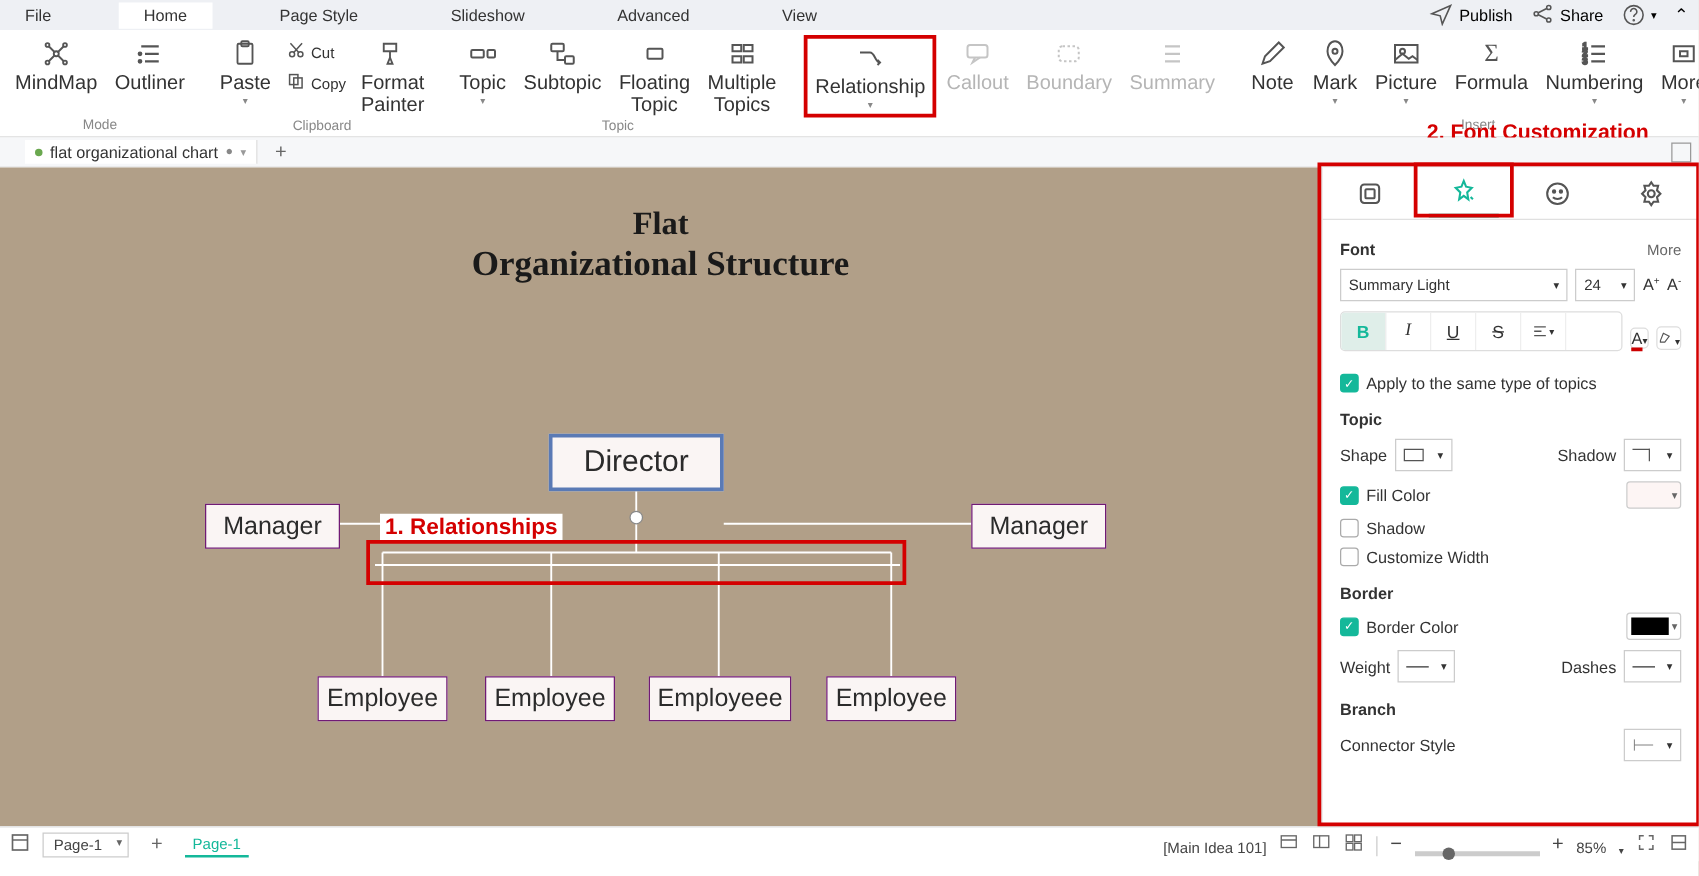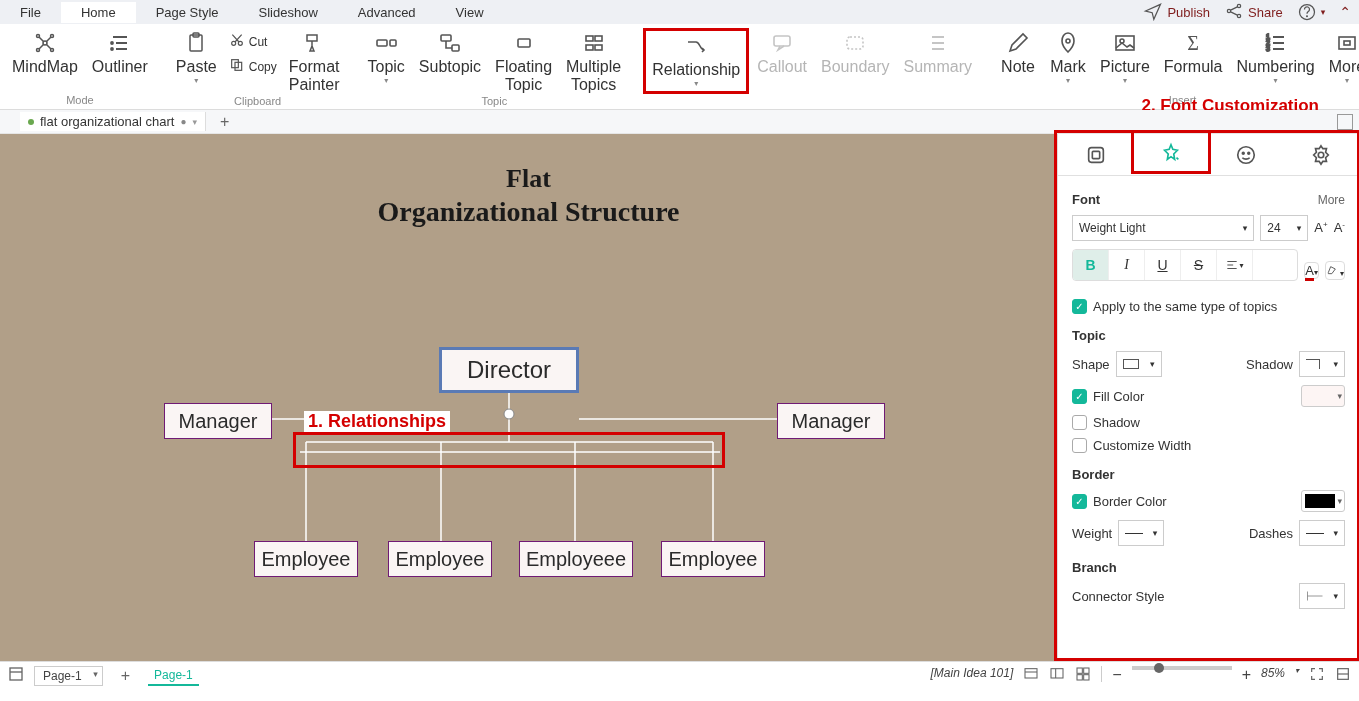--- a/index.html
+++ b/index.html
@@ -1,23 +1,23 @@
 <!DOCTYPE html>
 <html><head>
 <meta charset="utf-8">
 <style>
 * { box-sizing: border-box; margin: 0; padding: 0; font-family: "Segoe UI", Arial, sans-serif; }
 body { width: 1359px; height: 701px; overflow: hidden; background: #fff; font-size: 13px; color: #333; position: relative; }
 
 
-.menubar { height: 24px; background: #eef0f4; display: flex; align-items: center; position: relative; }
+.menubar { height: 24px; background: #eef0f4; display: flex; align-items: center; position: relative; gap: 34px; }
 .menubar .tab { padding: 3px 20px; font-size: 13px; cursor: pointer; color: #333; }
 .menubar .tab.active { background: #fff; }
 .menubar .right { position: absolute; right: 8px; display: flex; gap: 14px; align-items: center; }
-.menubar .right .ritem { display: flex; align-items: center; gap: 4px; font-size: 13px; color: #7f1d1d; }
+.menubar .right .ritem { display: flex; align-items: center; gap: 4px; font-size: 13px; color: #000000; }
 
 
 .ribbon { height: 86px; background: #fff; border-bottom: 1px solid #dcdcdc; display: flex; align-items: flex-start; position: relative; padding-top: 4px; }
 .ribbon-group { height: 82px; display: flex; flex-direction: column; align-items: center; padding: 0 6px; }
 .ribbon-group .items { display: flex; gap: 2px; flex: 1; }
 .ribbon-group .grouplabel { font-size: 11px; color: #888; height: 16px; }
 .sep { width: 1px; height: 68px; background: #e3e3e3; margin: 4px 2px 0; }
 
 .rbtn { display: flex; flex-direction: column; align-items: center; justify-content: flex-start; padding: 2px 6px; min-width: 48px; cursor: pointer; }
 .rbtn .ricon { width: 26px; height: 26px; display: flex; align-items: center; justify-content: center; color: #555; }
@@ -68,21 +68,21 @@
 .swatch .drop { font-size:9px; color:#666; }
 
 .panel-right-annot { position:absolute; top:96px; right:40px; font-size:17px; font-weight:bold; color:#d40000; }
 
 
 .pagefooter { position:absolute; top:661px; left:0; width:1359px; height:28px; background:#fff; border-top:1px solid #ddd; display:flex; align-items:center; padding:0 8px; gap:10px; font-size:12px; color:#444; }
 .pagefooter .combo { border:1px solid #ccc; padding:2px 20px 2px 8px; position:relative; }
 .pagefooter .combo::after { content:"▾"; position:absolute; right:4px; font-size:9px; color:#666; }
 .pagefooter .plusp { font-size:16px; color:#666; padding:0 8px; cursor:pointer; }
 .pagefooter .pagetab { color:#14b89a; font-weight:500; border-bottom:2px solid #14b89a; padding:2px 6px; }
-.pagefooter .right-status { margin-left:auto; display:flex; align-items:flex-start; gap:10px;font-style:italic; }
+.pagefooter .right-status { margin-left:auto; display:flex; align-items:flex-end; gap:10px; }
 .zoom-slider { width:100px; height:4px; background:#ccc; position:relative; }
 .zoom-slider .thumb { width:10px; height:10px; background:#666; border-radius:50%; position:absolute; top:-3px; left:22px; }
 
 .icon-svg { width:20px; height:20px; }
 </style>
 </head>
 <body>
 
 <div class="menubar">
   <div class="tab">File</div>
@@ -450,21 +450,21 @@
         </svg>
       </div>
   </div>
   <div class="panel-body">
     <div class="psec-header">
         <span>Font</span>
         <span class="more">More</span>
       </div>
     <div class="prow">
       <div class="select" style="flex:1;">
-          <span>Weight Light</span>
+          <span>Summary Light</span>
           <span style="font-size:9px;">▾</span>
         </div>
       <div class="select" style="width:48px;">
           <span>24</span>
           <span style="font-size:9px;">▾</span>
         </div>
       <div style="font-size:13px; cursor:pointer;">A<sup style="font-size:8px;">+</sup></div>
       <div style="font-size:13px; cursor:pointer;">A<sup style="font-size:8px;">-</sup></div>
     </div>
     <div class="prow">

